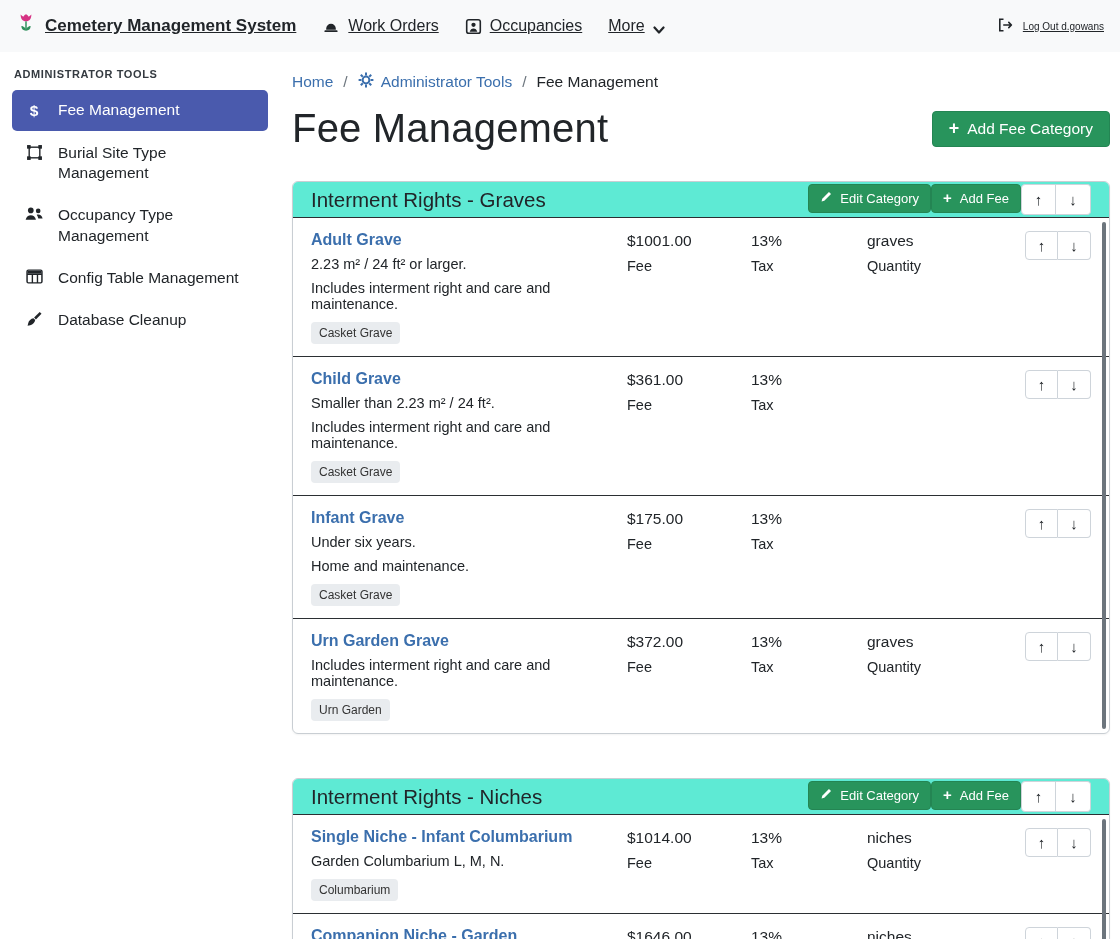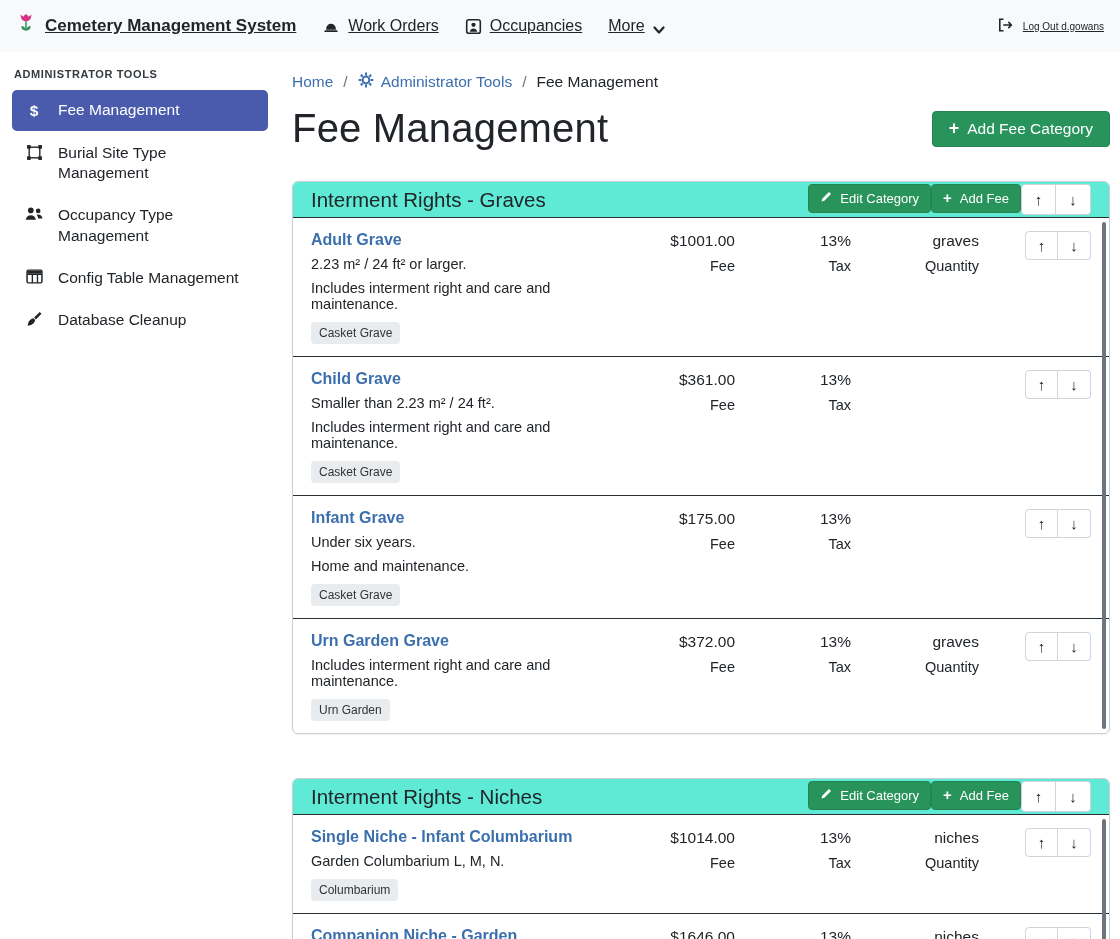--- a/index.html
+++ b/index.html
@@ -60,21 +60,21 @@
     background:#6c757d; border-radius:2px; }
 
   .fee-row { display:flex; padding:13px 18px 12px;gap:16px; }
   .fee-row + .fee-row { border-top:1px solid #2b2f33; }
   .fee-info { flex:1; min-width:0; padding-right:10px; }
   .fee-name { color:#3b6fad; font-size:16px; font-weight:700; text-decoration:none;
     display:inline-block; margin-bottom:7px; cursor:pointer; }
   .fee-desc { font-size:14.5px; margin-bottom:8px; }
   .badge { display:inline-block; background:#e9ecef; color:#333; font-size:12px;
     padding:4px 8px; border-radius:4px; margin-top:2px; }
-  .fee-col { flex-shrink:0; text-align:right; padding-top:1px; }
+  .fee-col { flex-shrink:0; text-align:left; padding-top:1px; }
   .fee-col .val { font-size:15.5px; margin-bottom:8px; }
   .fee-col .lbl { font-size:14.5px; }
   .col-fee { width:108px; }
   .col-tax { width:100px; }
   .col-qty { width:112px; }
   .col-actions { width:96px; flex-shrink:0; display:flex; justify-content:flex-end; align-items:flex-start; }
 </style>
 </head>
 <body>
 

